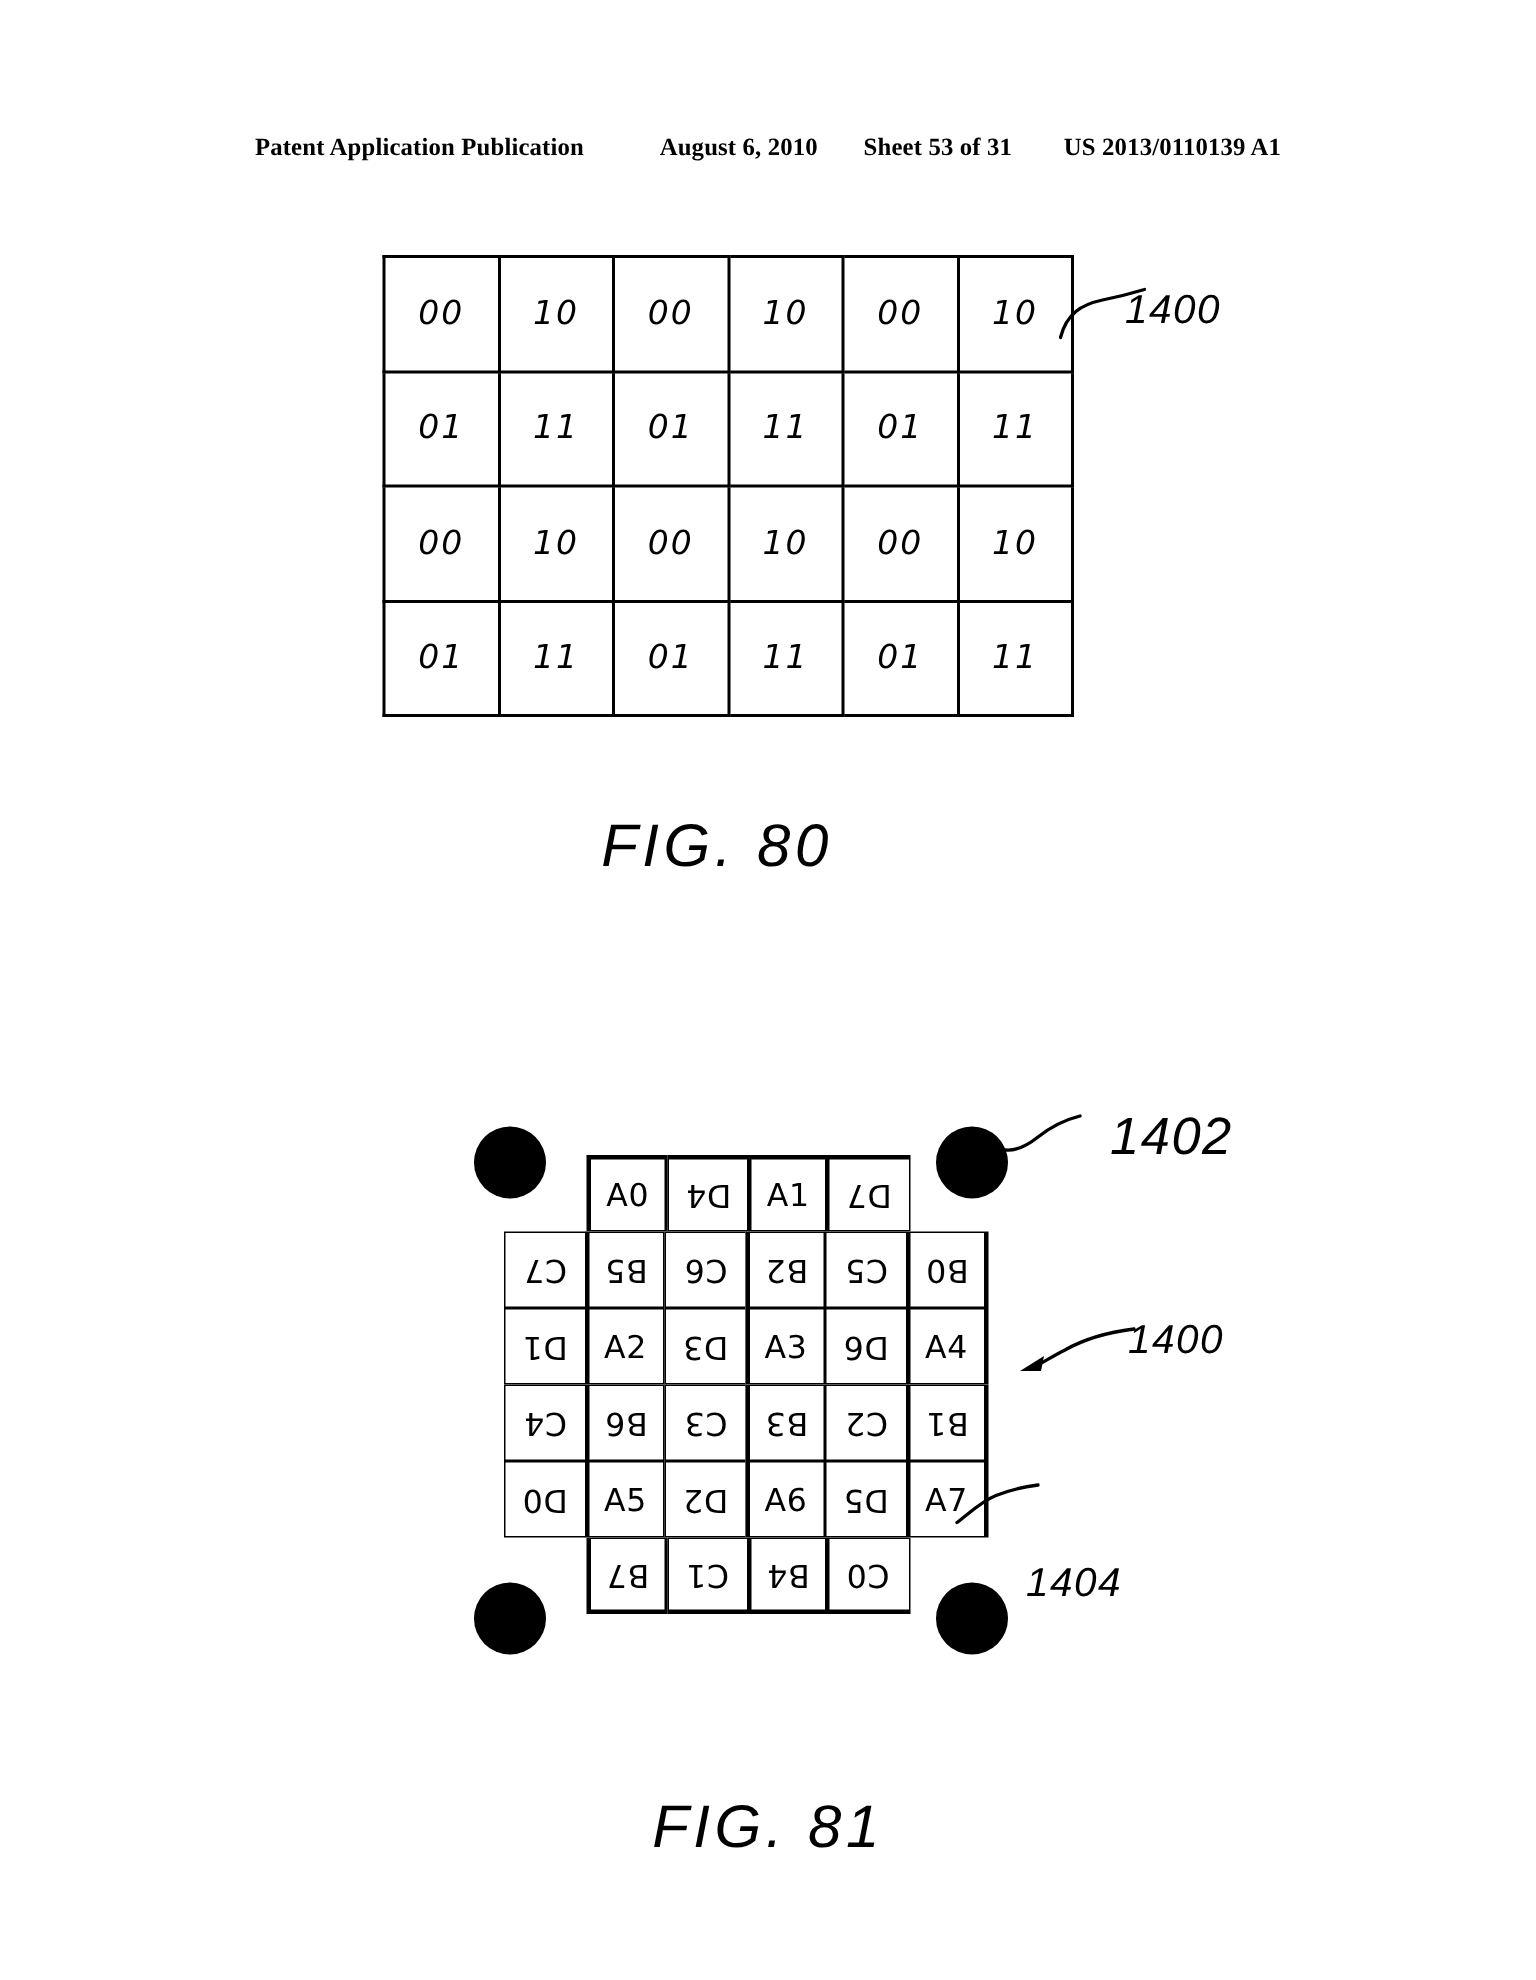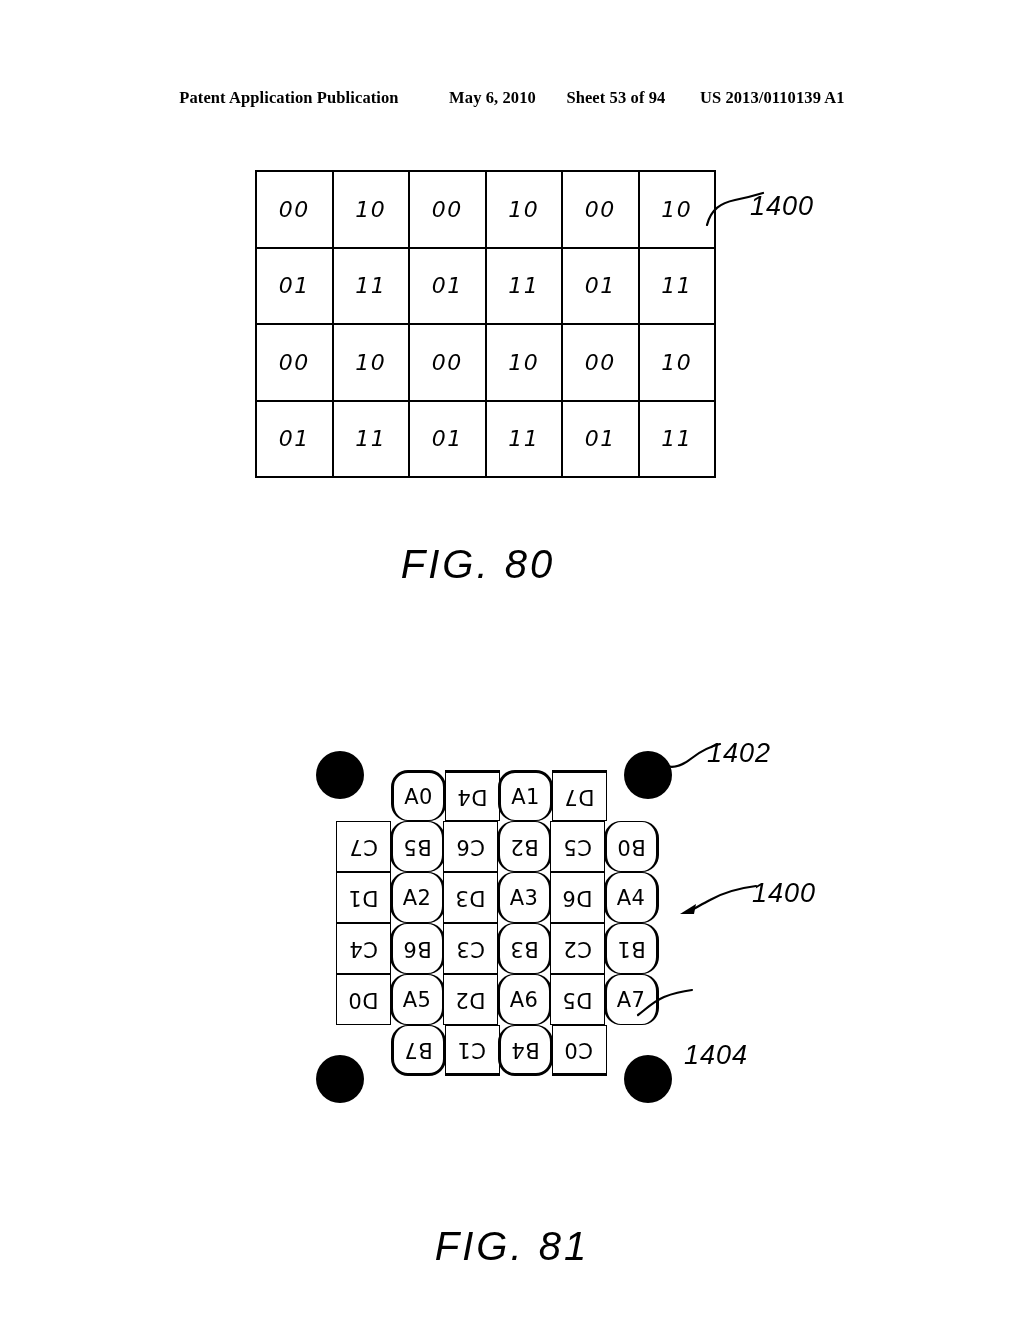--- a/index.html
+++ b/index.html
@@ -139,30 +139,30 @@
     align-items: center;
     justify-content: center;
     font-family: "DejaVu Sans", sans-serif;
     font-size: 21px;
     letter-spacing: 0.5px;
     background: #fff;
     position: relative;
   }
   .cell.rot span { transform: rotate(180deg); display: inline-block; }
   .cell.thickL { border-left-width: 3px; }
-  .cell.thickR { border-right-width: 3px; border-radius: 17px; }
+  .cell.thickR { border-right-width: 3px; }
   .cell.thickT { border-top-width: 3px; }
   .cell.thickB { border-bottom-width: 3px; }
 
   
   #fig81-lbl-1402 {
     position: absolute;
-    left: 707px;
+    left: 740px;
     top: 738px;
-    font-size: 27px;
+    font-size: 35px;
   }
   #fig81-lead-1402 {
     position: absolute;
     left: 660px;
     top: 740px;
     width: 62px;
     height: 36px;
   }
   #fig81-lbl-1400 {
     position: absolute;
@@ -187,36 +187,36 @@
     position: absolute;
     left: 636px;
     top: 985px;
     width: 58px;
     height: 36px;
   }
 
   #fig81-caption {
     position: absolute;
     left: 0;
-    top: 1224px;
+    top: 1196px;
     width: 1024px;
     text-align: center;
     font-size: 40px;
     letter-spacing: 3px;
   }
 </style>
 </head>
 <body>
 
 <div id="page-header">
   <span class="hdr-seg">Patent Application Publication</span>
   <span class="gap-lg"></span>
-  <span class="hdr-seg">May 6, 2010</span>
+  <span class="hdr-seg">August 6, 2010</span>
   <span class="gap-md"></span>
-  <span class="hdr-seg">Sheet 53 of 94</span>
+  <span class="hdr-seg">Sheet 53 of 31</span>
   <span class="gap-sm"></span>
   <span class="hdr-seg">US 2013/0110139 A1</span>
 </div>
 
 <div id="fig80-wrap">
   <table id="fig80-table">
     <tbody>
         <tr>
           <td>00</td>
           <td>10</td>

